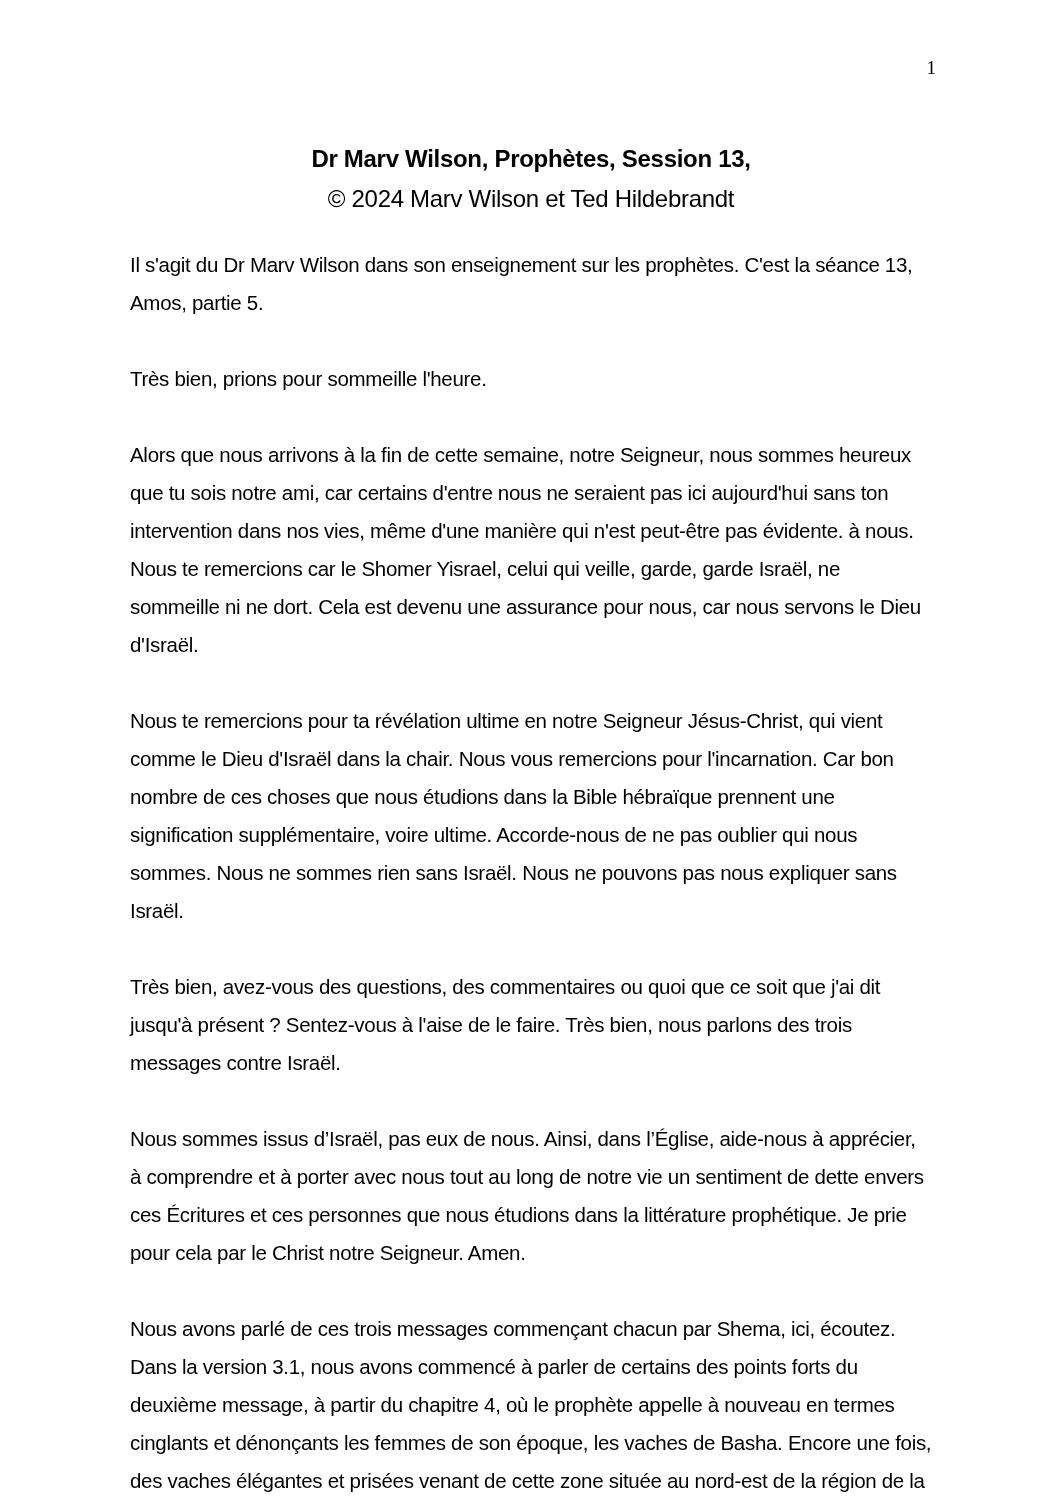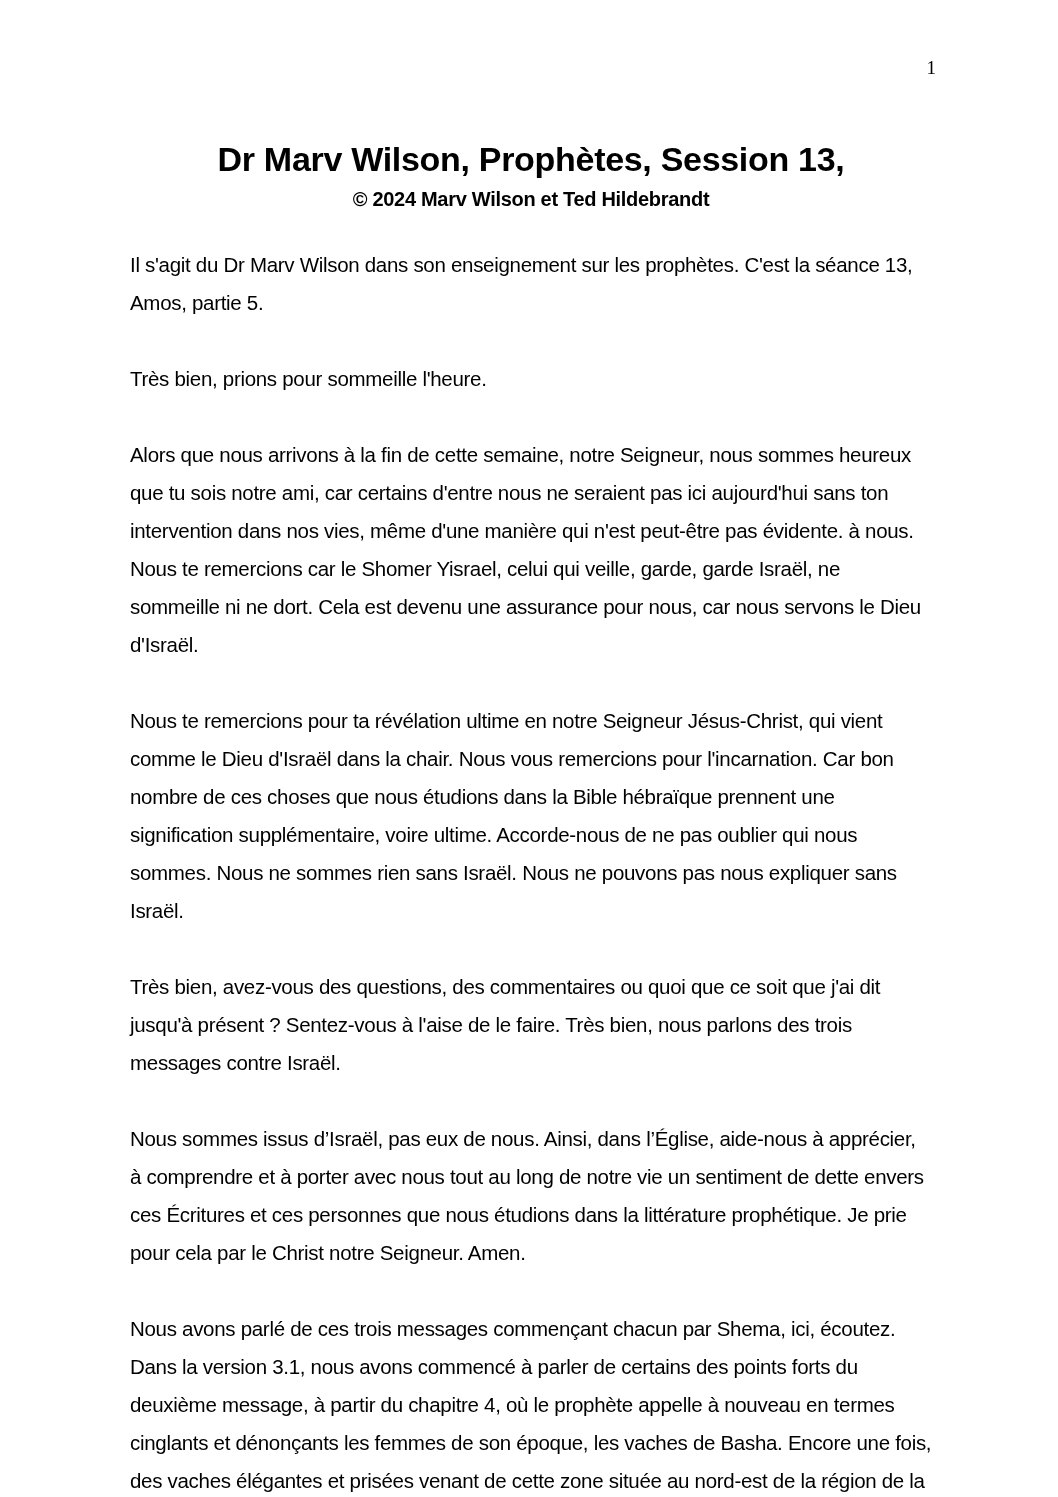--- a/index.html
+++ b/index.html
@@ -30,36 +30,35 @@
     font-size: 19px;
     line-height: 1;
     color: #000000;
   }
   .title-block {
     text-align: center;
     margin: 0 0 0 0;
   }
   .title {
     margin: 0;
-    font-size: 34px;
+    font-size: 24px;
     font-weight: bold;
     line-height: 46px;
     letter-spacing: -0.3px;
     color: #000000;
   }
   .title .title-line {
     display: block;
   }
   .copyright {
     margin-top: 3px;
-    font-size: 20px;
+    font-size: 24px;
     line-height: 28px;
     letter-spacing: -0.3px;
     color: #000000;
-    font-weight: bold;
   }
   .body-text {
     margin-top: 33px;
     font-size: 20.5px;
     line-height: 38px;
     letter-spacing: -0.3px;
     text-align: left;
   }
   .body-text p {
     margin: 0 0 38px 0;

